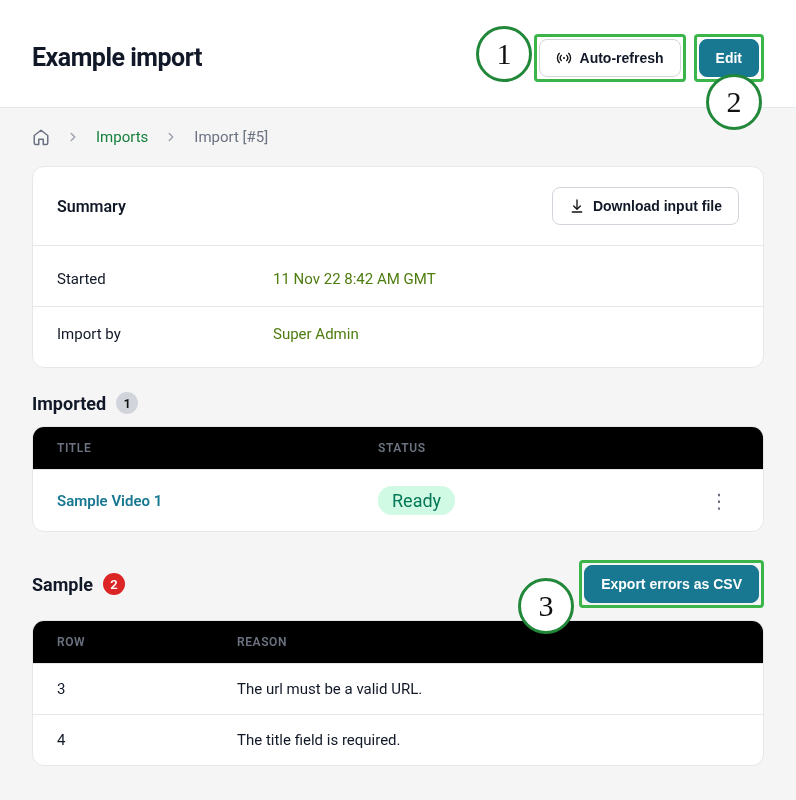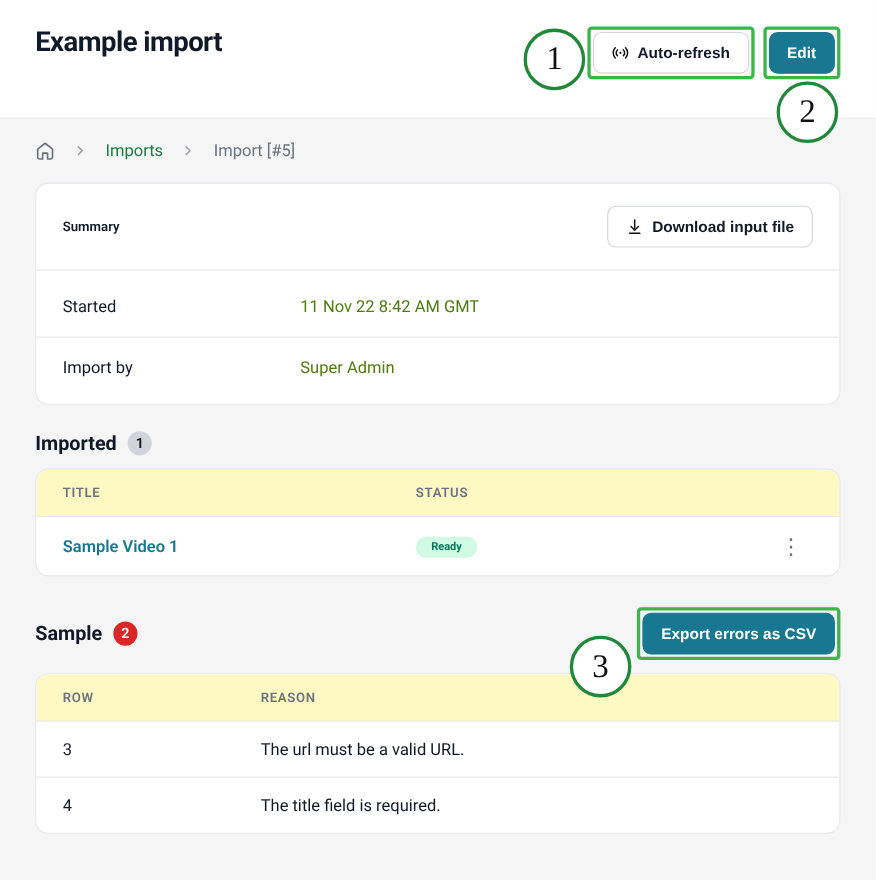--- a/index.html
+++ b/index.html
@@ -6,21 +6,21 @@
   body {
     font-family: -apple-system, BlinkMacSystemFont, "Segoe UI", Roboto, Helvetica, Arial, sans-serif;
     background: #ffffff;
     color: #111827;
     width: 796px;
     height: 800px;
     overflow: hidden;
   }
   .topbar {
     display: flex;
-    align-items: flex-start;
+    align-items: center;
     justify-content: space-between;
     padding: 24px 32px 16px 32px;
     background: #fff;
     border-bottom: 1px solid #e5e7eb;
     height: 108px;
   }
   .page-title {
     font-size: 25px;
     font-weight: 700;
     letter-spacing: -0.02em;
@@ -95,21 +95,21 @@
     margin-bottom: 24px;
   }
   .card-header {
     display: flex;
     align-items: center;
     justify-content: space-between;
     padding: 20px 24px;
     border-bottom: 1px solid #e5e7eb;
   }
   .card-header h2 {
-    font-size: 12px;
+    font-size: 16px;
     font-weight: 600;
   }
   .kv-row {
     display: flex;
     padding: 18px 24px;
     font-size: 15px;
   }
   .kv-row + .kv-row { border-top: 1px solid #e5e7eb; }
   .kv-key { width: 216px; color: #111827; }
   .kv-val { color: #4d7c0f; }
@@ -148,43 +148,43 @@
     border-radius: 12px;
     overflow: hidden;
   }
   .thead {
     display: grid;
     padding: 14px 24px;
     font-size: 12px;
     letter-spacing: 0.05em;
     color: #6b7280;
     font-weight: 600;
-    background: #fef9c3;
+    background: #000000;
     border-bottom: 1px solid #e5e7eb;
   }
   .trow {
     display: grid;
     padding: 16px 24px;
     font-size: 15px;
     align-items: center;
     border-bottom: 1px solid #e5e7eb;
   }
   .trow:last-child { border-bottom: none; }
   .grid-imported { grid-template-columns: 1fr 1fr 40px; }
   .grid-errors { grid-template-columns: 180px 1fr; }
   .link { color: #187891; font-weight: 600; cursor: pointer; }
   .status-ready {
     display: inline-flex;
     align-items: center;
     padding: 4px 14px;
     border-radius: 14px;
     background: #d1fae5;
     color: #047857;
-    font-size: 10px;
-    font-weight: 700;
+    font-size: 18px;
+    font-weight: 400;
   }
   .dots {
     color: #6b7280;
     font-size: 20px;
     text-align: center;
     cursor: pointer;
     line-height: 1;
   }
   .icon {
     display: inline-flex;

